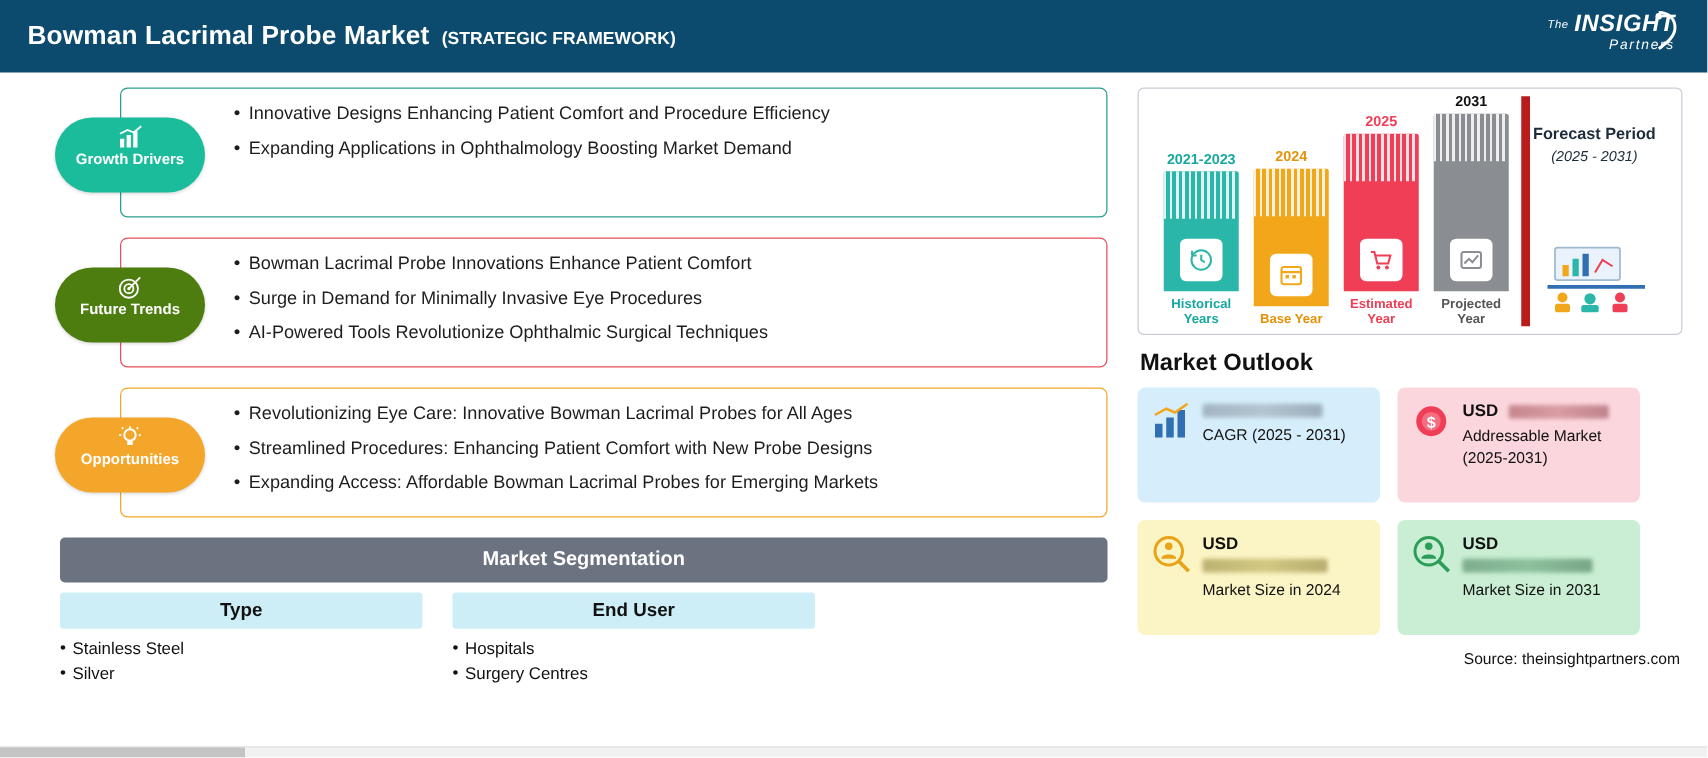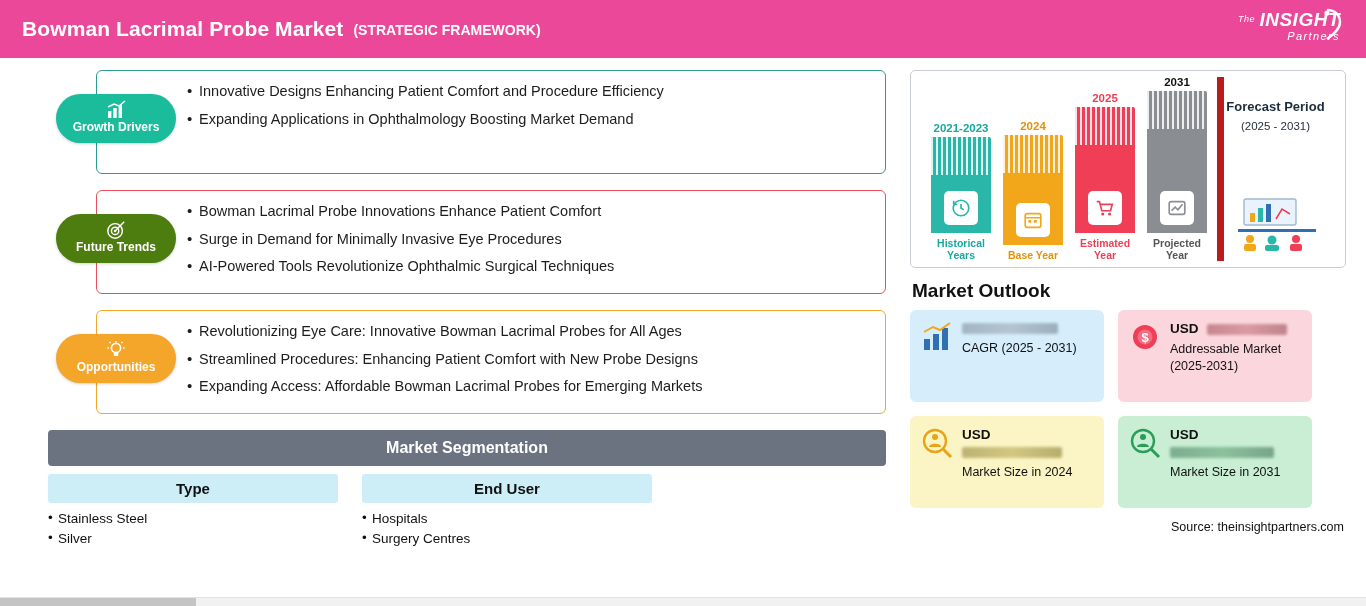--- a/index.html
+++ b/index.html
@@ -11,21 +11,21 @@
     height: 606px;
     background: #ffffff;
     font-family: "Liberation Sans", sans-serif;
     overflow: hidden;
     position: relative;
   }
 
   
   .header {
     height: 58px;
-    background: #ec4899;
+    background: #0c4a6e;
     display: flex;
     align-items: center;
     padding: 0 22px;
     box-sizing: border-box;
     position: relative;
   }
   .header-title {
     color: #ffffff;
     font-size: 21px;
     font-weight: bold;
@@ -102,24 +102,24 @@
     padding: 12px 16px 12px 90px;
     box-sizing: border-box;
     min-height: 104px;
     width: 790px;
   }
   .card-box.trends { border-color: #e8505b; }
   .card-box.opps { border-color: #f4a62a; }
 
   .pill {
     position: absolute;
-    left: 12px;
+    left: 0;
     top: 24px;
     width: 120px;
-    height: 49px;
+    height: 60px;
     border-radius: 30px;
     color: #ffffff;
     text-align: center;
     box-sizing: border-box;
     padding-top: 26px;
     font-size: 12px;
     font-weight: bold;
     z-index: 3;
     box-shadow: 0 1px 3px rgba(0,0,0,.18);
   }
@@ -273,20 +273,21 @@
   .fc-right-title {
     font-size: 13px;
     font-weight: bold;
     color: #1d2b3a;
     line-height: 1.25;
   }
   .fc-right-sub {
     font-size: 11.5px;
     color: #1d2b3a;
     margin-top: 5px;
+    font-style: italic;
   }
 
   
   .outlook-title {
     font-size: 19px;
     font-weight: bold;
     color: #111;
     margin: 12px 0 8px 2px;
   }
   .outlook-grid {

